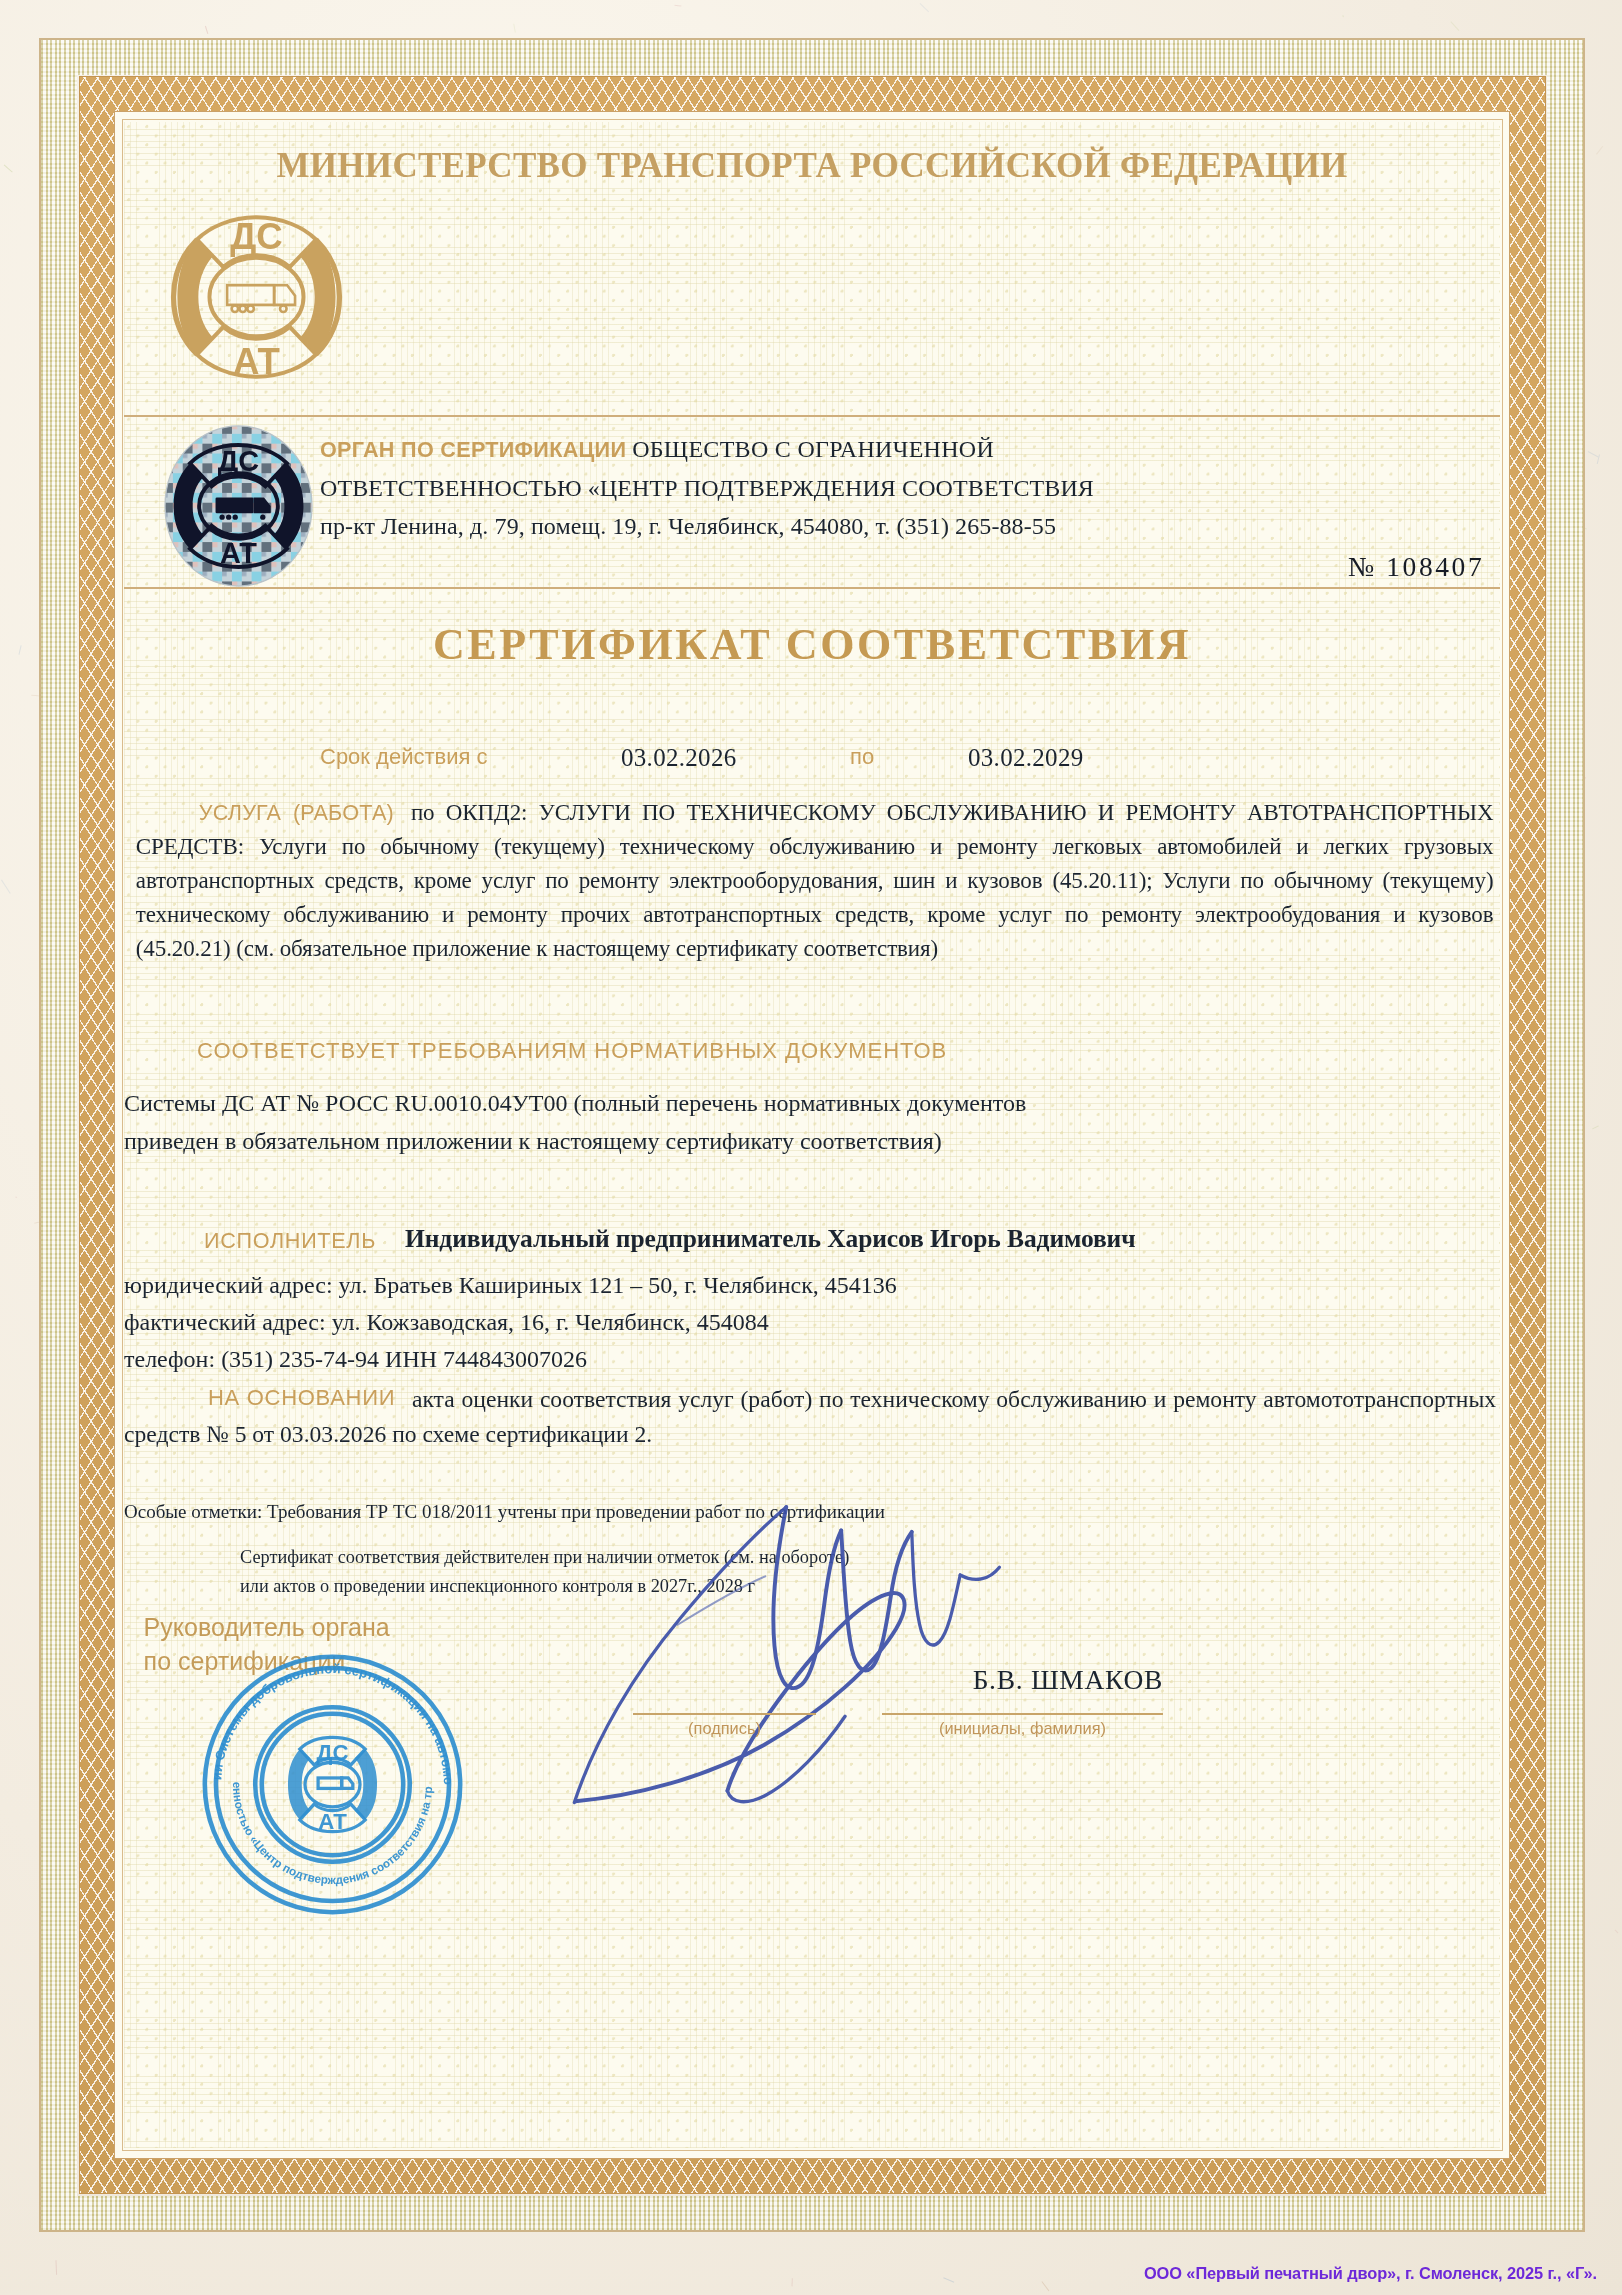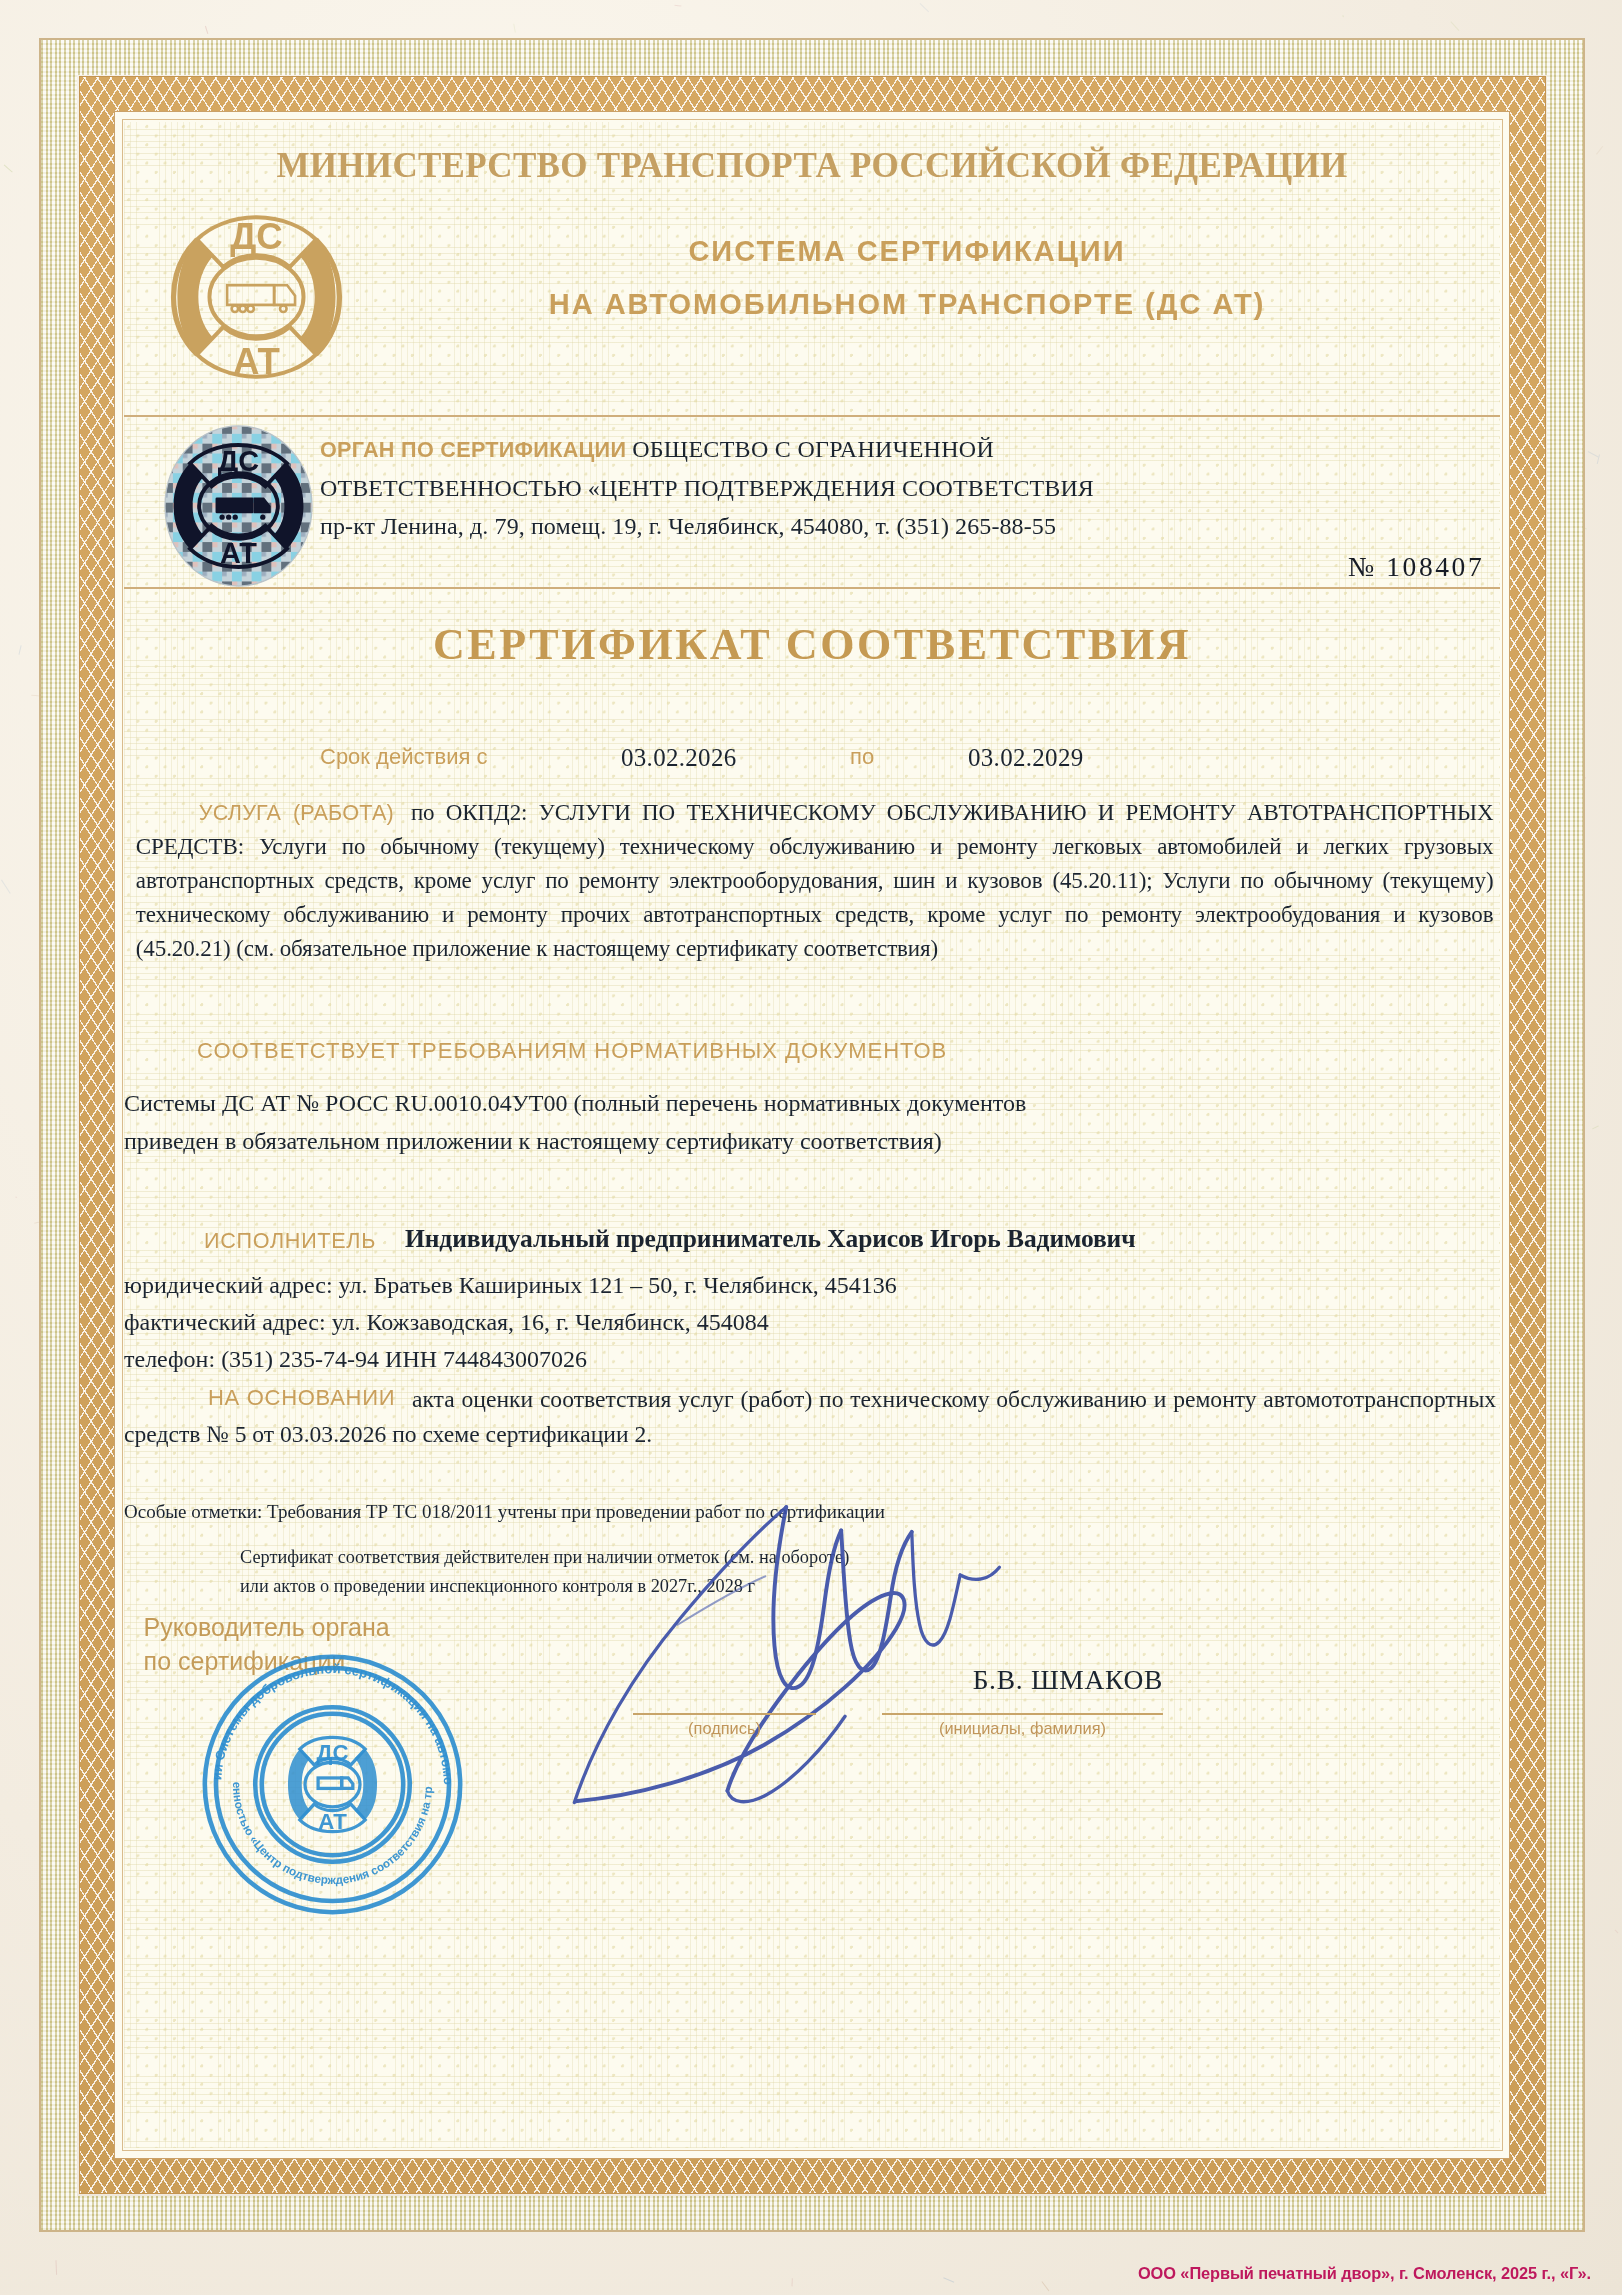--- a/index.html
+++ b/index.html
@@ -271,23 +271,23 @@
     font-size:27.5px;letter-spacing:0.7px;color:#1b2430;
   }
 
   
   #signature-ink{position:absolute;left:432px;top:1368px;width:484px;height:327px;pointer-events:none;}
   
   #round-stamp{position:absolute;left:71px;top:1525px;width:275px;height:275px;pointer-events:none;}
 
   
   #printer-footer{
-    position:absolute;right:32px;bottom:11.8px;
-    font-family:"Liberation Sans", sans-serif;
-    font-size:16.4px;color:#be185d;font-weight:700;letter-spacing:-0.1px;
+    position:absolute;right:26px;bottom:11.8px;
+    font-family:"Liberation Sans", sans-serif;
+    font-size:16.4px;color:#6d28d9;font-weight:700;letter-spacing:-0.1px;
   }
 </style>
 </head>
 <body>
 
 <div id="paper">
   <svg id="fibres" viewBox="0 0 2480 3508" preserveAspectRatio="none">
       <path d="M1210.8 3481.3 q -0.3 6.2 -0.6 12.4" fill="none" stroke="#c98a8a" stroke-width="1.6" opacity="0.37"></path>
       <path d="M653.4 2811.9 q 8.3 1.0 16.6 2.0" fill="none" stroke="#c9a88a" stroke-width="1.6" opacity="0.64"></path>
       <path d="M1843.2 2842.5 q 2.5 9.3 4.9 18.5" fill="none" stroke="#b9c98a" stroke-width="1.6" opacity="0.32"></path>
@@ -542,24 +542,20 @@
     <g fill="none" stroke="#c9a25f" stroke-width="4">
       <rect x="90" y="132" width="72" height="30"></rect>
       <path d="M162 132 h20 l12 16 v14 h-32 z"></path>
       <circle cx="102" cy="168" r="5"></circle>
         <circle cx="114" cy="168" r="5"></circle>
       <circle cx="126" cy="168" r="5"></circle>
         <circle cx="176" cy="168" r="5"></circle>
     </g>
   </svg>
 
-  <div id="system-lines">
-    <div id="system-line-1">СИСТЕМА СЕРТИФИКАЦИИ</div>
-    <div id="system-line-2">НА АВТОМОБИЛЬНОМ ТРАНСПОРТЕ (ДС АТ)</div>
-  </div>
 
   <div class="rule" id="rule-1"></div>
 
   <svg id="hologram" viewBox="0 0 230 250">
     <defs>
       <clipPath id="holoclip">
           <ellipse cx="115" cy="125" rx="112" ry="122"></ellipse>
         </clipPath>
       <pattern id="holopat" width="30" height="30" patternUnits="userSpaceOnUse">
         <rect width="30" height="30" fill="#cfd8dd"></rect>

